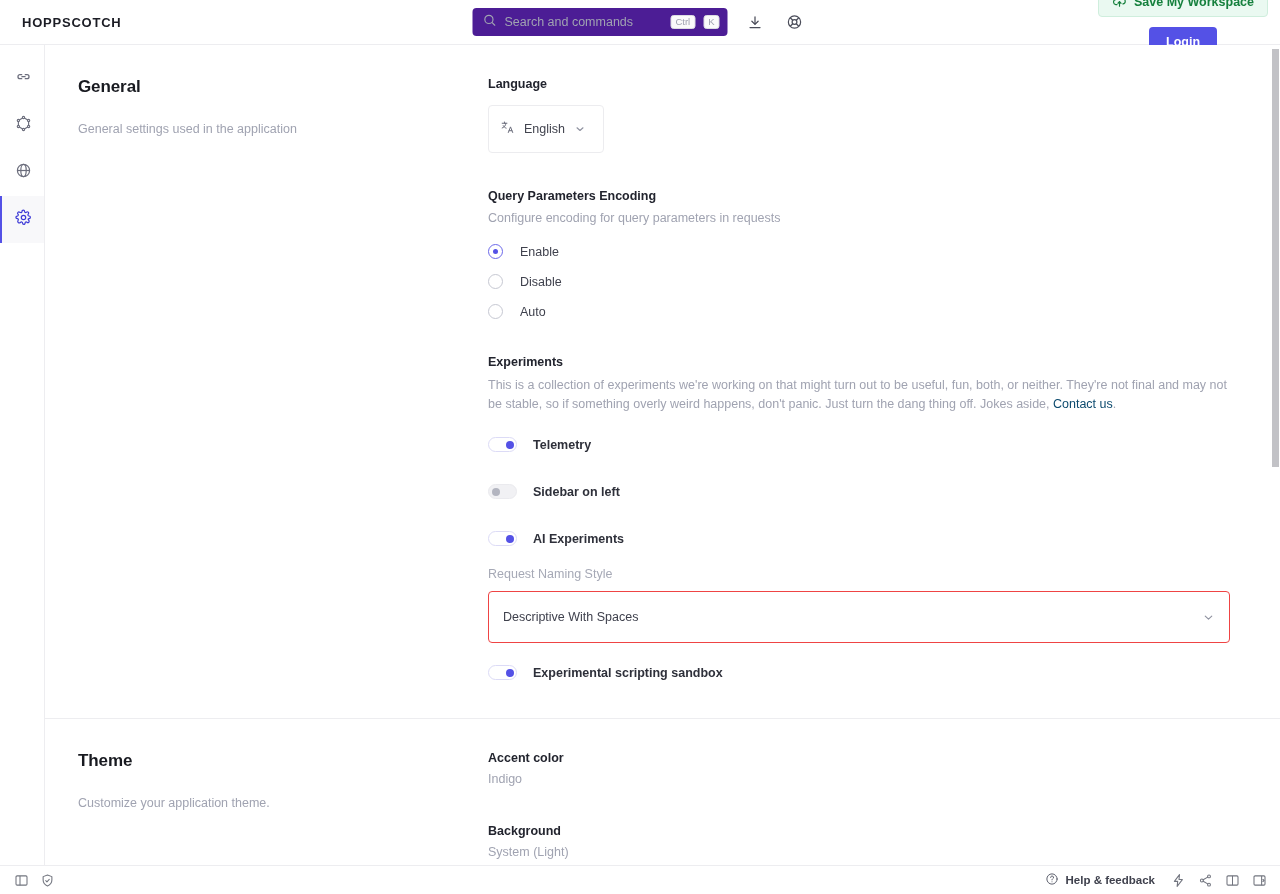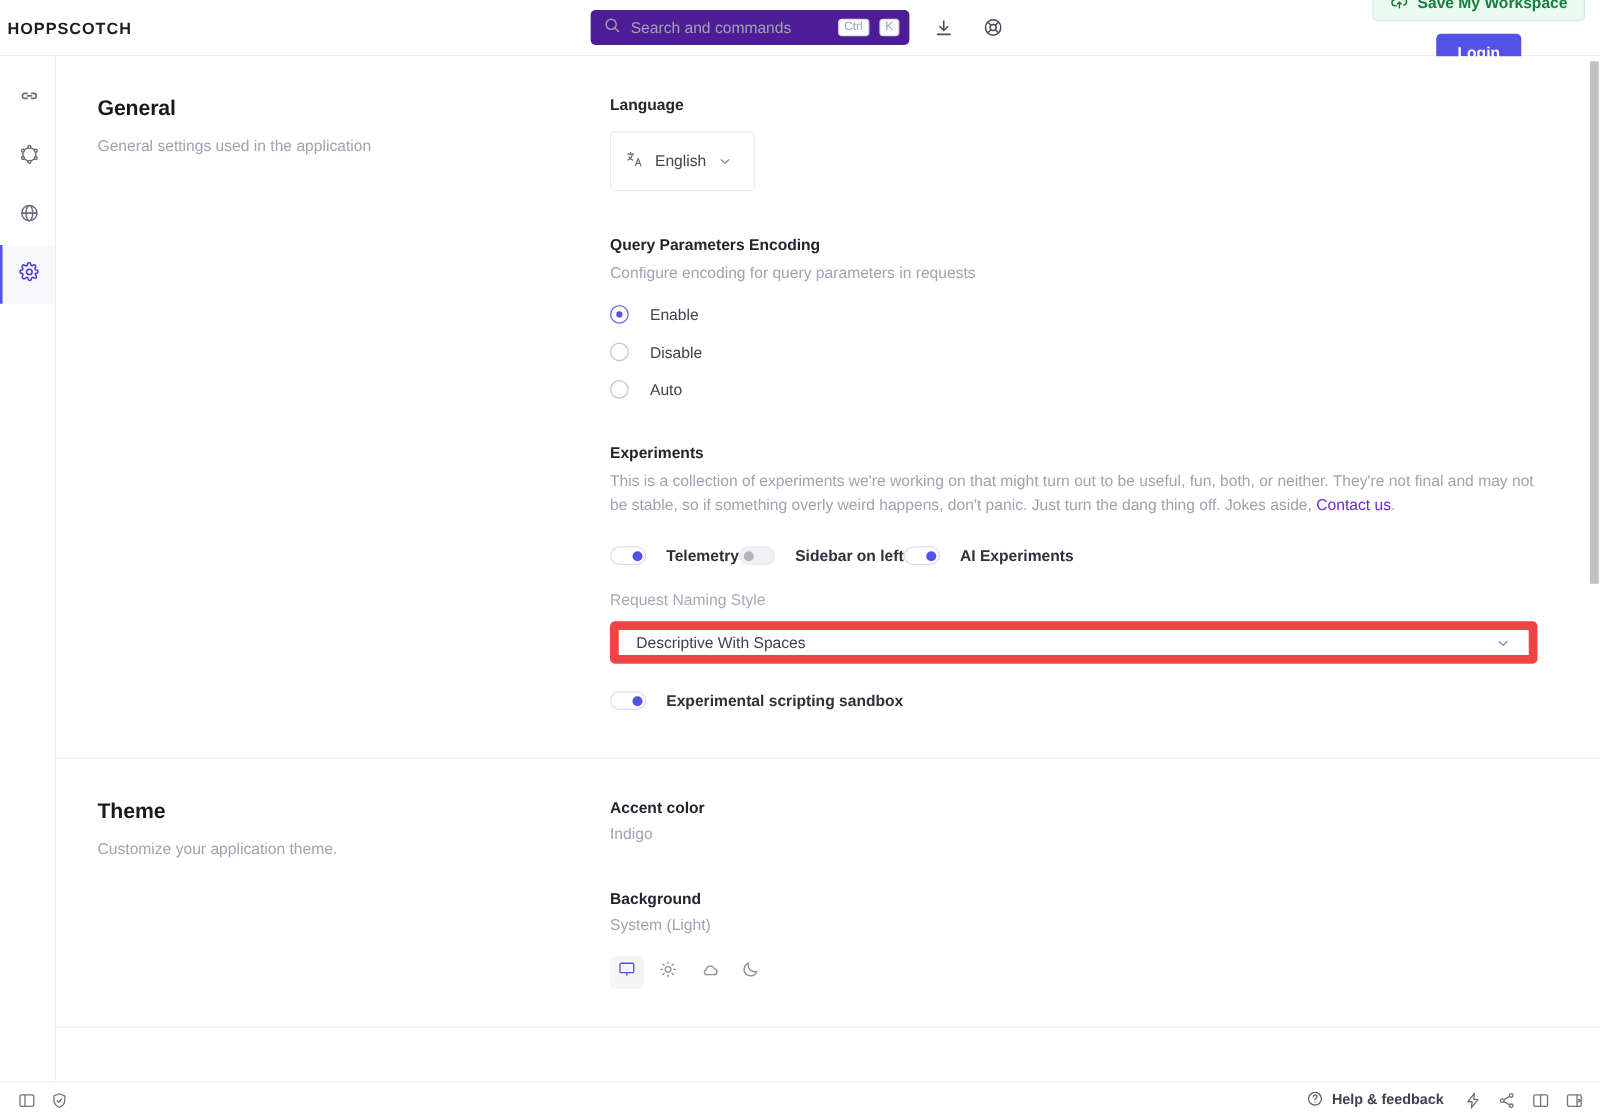--- a/index.html
+++ b/index.html
@@ -15,21 +15,21 @@
   
   .topbar {
     height: 45px; flex: 0 0 45px;
     display: flex; align-items: center;
     border-bottom: 1px solid #ededf0;
     background: #fff;
     position: relative;
   }
   .brand {
     font-size: 13px; font-weight: bold; letter-spacing: 0.06em;
-    color: #1c1d25; padding-left: 6px; white-space: nowrap; text-align: right;
+    color: #1c1d25; padding-left: 22px; white-space: nowrap; text-align: right;
   }
   .topbar-center {
     position: absolute; left: 50%; transform: translateX(-50%);
     display: flex; align-items: center; gap: 14px;
   }
   .searchbar {
     width: 255px; height: 28px;
     background: #4c1d95; border-radius: 4px;
     display: flex; align-items: center; padding: 0 8px 0 10px;
     gap: 8px; cursor: text;
@@ -85,21 +85,21 @@
   
   .content {
     flex: 1; min-width: 0; overflow: hidden; position: relative; background: #fff;
   }
   .section {
     display: flex; padding: 32px 22px 30px 0;
     border-bottom: 1px solid #ededf0;
   }
   .sec-left { width: 443px; flex: 0 0 443px; padding-left: 33px; }
   .sec-title { font-size: 17px; font-weight: bold; color: #181a20; letter-spacing: -0.1px; }
-  .sec-sub { font-size: 12.5px; color: #a0a3b1; margin-top: 12px; line-height: 1.4; }
+  .sec-sub { font-size: 12.5px; color: #a0a3b1; margin-top: 24px; line-height: 1.4; }
   .sec-right { flex: 1; min-width: 0; padding-right: 28px; }
 
   .field-label { font-size: 12.5px; font-weight: bold; color: #22242e; }
   .field-desc { font-size: 12.5px; color: #a0a3b1; margin-top: 6px; line-height: 1.45; }
   .block { margin-bottom: 36px; }
   .block:last-child { margin-bottom: 0; }
 
   .lang-btn {
     margin-top: 14px;
     display: inline-flex; align-items: center; gap: 9px;
@@ -119,42 +119,42 @@
     flex: 0 0 15px; position: relative;
   }
   .radio.on { border-color: #6c69ea; }
   .radio.on::after {
     content: ""; position: absolute; width: 5px; height: 5px; border-radius: 50%;
     background: #5451e6; left: 4px; top: 4px;
   }
   .radio-lbl { font-size: 12.5px; color: #3f414d; }
 
   .exp-desc { font-size: 12.5px; color: #a0a3b1; margin-top: 7px; line-height: 1.48; max-width: 740px; }
-  .exp-desc a { color: #6d28d9; text-decoration: none; cursor: pointer; margin-top: 28px; }
-
-  .toggle-list { margin-top: 16px; display: flex; gap: 0; }
+  .exp-desc a { color: #0c4a6e; text-decoration: none; cursor: pointer; margin-top: 28px; }
+
+  .toggle-list { margin-top: 16px; display: flex; flex-direction: column; gap: 16px; }
   .toggle-row { display: flex; align-items: center; gap: 16px; height: 31px; cursor: pointer; }
   .tg {
     width: 29px; height: 15px; border-radius: 9px; flex: 0 0 29px;
     background: #fff; border: 1px solid #e3e3e8; position: relative;
   }
   .tg::after {
     content: ""; position: absolute; top: 2.5px; left: 3px;
     width: 8px; height: 8px; border-radius: 50%; background: #b3b5c0;
     transition: none;
   }
   .tg.on { background: #fff; border-color: #dcdbf6; }
   .tg.on::after { left: 17px; background: #5451e6; }
   .tg.off { background: #f1f1f4; border-color: #eaeaee; }
   .toggle-lbl { font-size: 12.5px; font-weight: bold; color: #2e303a; }
 
   .sub-label { font-size: 12.5px; color: #a6a9b6; margin-top: 13px; }
   .select-wide {
-    margin-top: 10px; width: 742px; height: 34px;
-    border: 7px solid #ef4444; border-radius: 4px; background: #fff;
+    margin-top: 10px; width: 742px; height: 52px;
+    border: 1px solid #ef4444; border-radius: 4px; background: #fff;
     display: flex; align-items: center; padding: 0 14px;
     font-size: 12.5px; color: #3f414d; cursor: pointer;
   }
   .select-wide .sv { flex: 1; }
 
   .theme-row { display: flex; align-items: center; gap: 6px; margin-top: 16px; }
   .theme-opt {
     width: 27px; height: 26px; border-radius: 4px;
     display: flex; align-items: center; justify-content: center;
     color: #8a8d9b; cursor: pointer;

